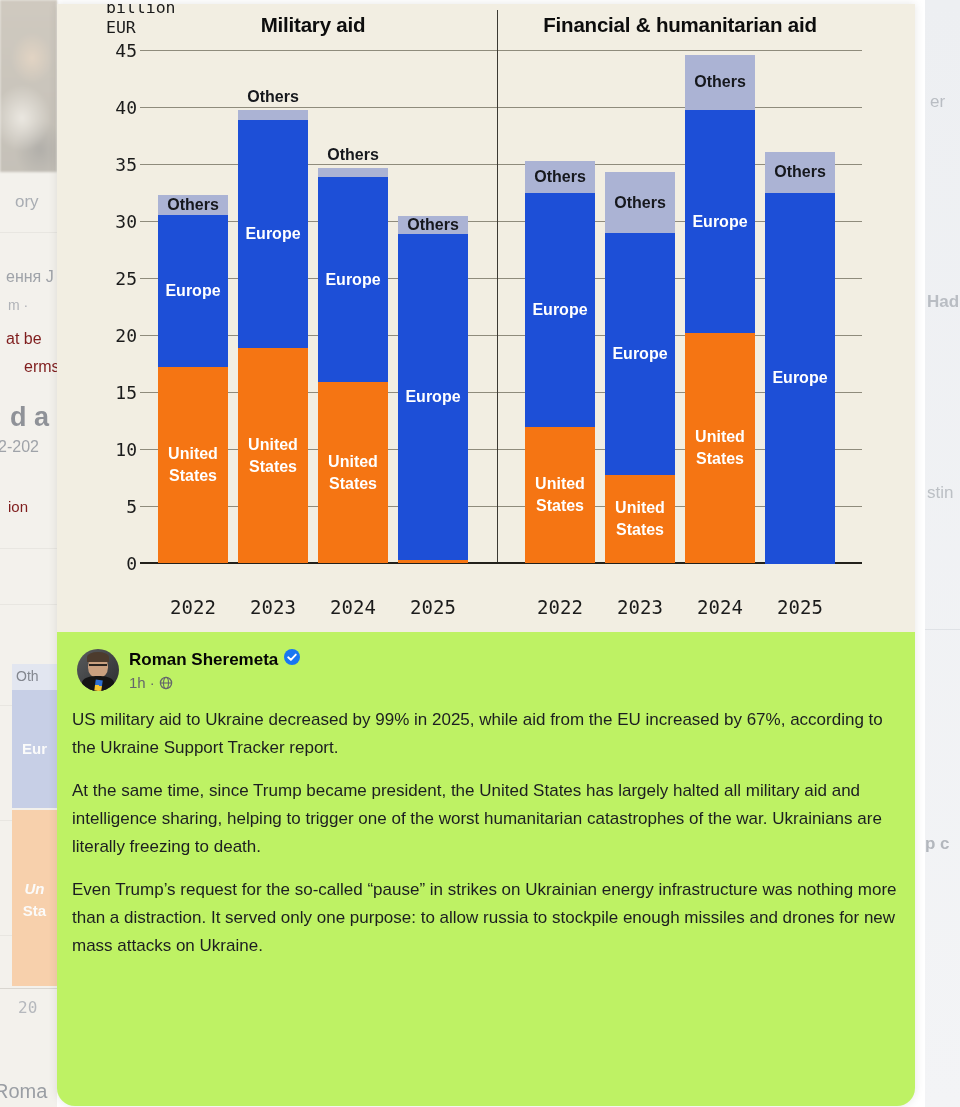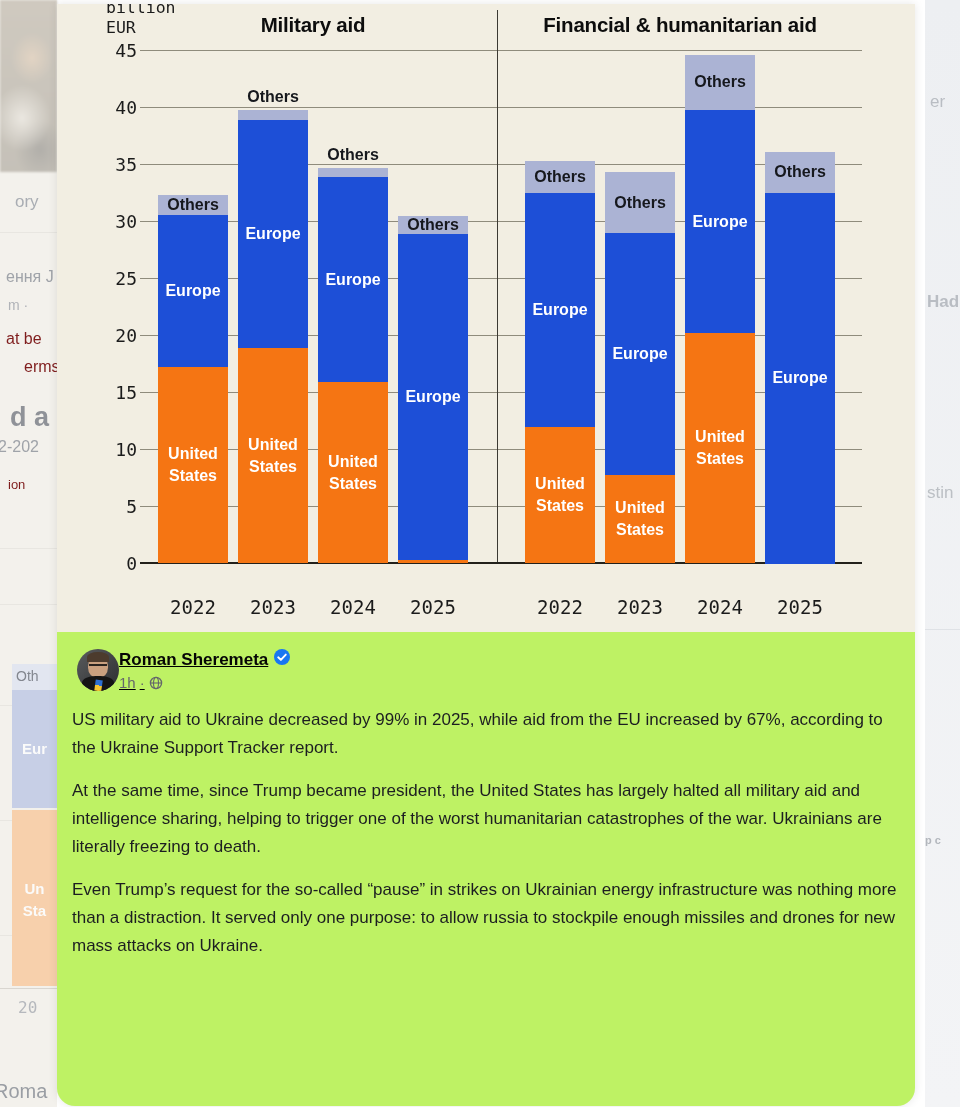--- a/index.html
+++ b/index.html
@@ -51,67 +51,67 @@
   .post-body{padding:0 15px;}
   .post-header{display:flex;margin:17px 0 0 5px;}
   .avatar{width:42px;height:42px;border-radius:50%;position:relative;overflow:hidden;flex:0 0 42px;
     background:linear-gradient(135deg,#5a5c5e,#3e4042 60%,#2d2f31);cursor:pointer;}
   .avatar .head{position:absolute;left:11px;top:6px;width:20px;height:23px;border-radius:50% 50% 46% 46%;background:#c9a07f;}
   .avatar .hair{position:absolute;left:10px;top:3px;width:22px;height:10px;border-radius:50% 50% 0 0;background:#4c3b2d;}
   .avatar .glasses{position:absolute;left:12px;top:15px;width:18px;height:4px;border-top:2px solid #29231f;}
   .avatar .torso{position:absolute;left:5px;top:27px;width:32px;height:16px;border-radius:42% 42% 0 0;background:#151515;}
   .avatar .flag{position:absolute;left:18px;top:31px;width:7px;height:11px;transform:rotate(8deg);
     background:linear-gradient(#2d6fd2 0 50%,#f3c431 50% 100%);}
-  .hdr-text{text-decoration:underline;}
+  .hdr-text{margin-left:10px;}
   .author-line{font:700 17px "Liberation Sans",sans-serif;color:#050505;line-height:22px;display:flex;align-items:center;}
   .author-line .name{cursor:pointer;}
   .badge{margin-left:6px;display:inline-block;}
   .time-line{font:15px "Liberation Sans",sans-serif;color:#65676b;line-height:19px;margin-top:2px;display:flex;align-items:center;gap:4px;}
   .post-text p{font:17px "Liberation Sans",sans-serif;color:#1c1e21;line-height:28px;margin:0 0 15px 0;}
   .post-text{margin-top:14px;}
 </style>
 </head>
 <body>
 
 <div class="bg-strip bg-left">
   <div class="bg-painting"></div>
   <div class="hline" style="left:0;top:232px;width:57px;"></div>
   <span class="frag" style="left:15px;top:192px;font-size:17px;color:#a9adb3;">ory</span>
   <span class="frag" style="left:6px;top:268px;font-size:16px;color:#9fa3a9;">ення J</span>
   <span class="frag" style="left:8px;top:297px;font-size:14px;color:#b0b3b8;">m · </span>
   <span class="frag" style="left:6px;top:330px;font-size:16px;">at be</span>
   <span class="frag" style="left:3px;top:358px;font-size:16px;margin-left:21px;">erms</span>
   <span class="frag" style="left:10px;top:402px;font-size:27px;font-weight:700;color:#8f9298;">d a</span>
   <span class="frag" style="left:-2px;top:438px;font-size:16px;color:#9fa3a9;">2-202</span>
-  <span class="frag" style="left:8px;top:477px;font-size:13px;">ion</span>
+  <span class="frag" style="left:8px;top:498px;font-size:15px;">ion</span>
   <div class="hline" style="left:0;top:548px;width:57px;"></div>
   <div class="hline" style="left:0;top:604px;width:57px;"></div>
 
   <div class="hline" style="left:0;top:705px;width:12px;"></div>
   <div class="hline" style="left:0;top:820px;width:12px;"></div>
   <div class="hline" style="left:0;top:935px;width:12px;"></div>
   <div class="mini-band"></div>
   <span class="frag" style="left:16px;top:668px;font-size:14px;color:#83878f;">Oth</span>
   <div class="mini-blue"></div>
   <span class="mini-label" style="left:12px;top:740px;">Eur</span>
   <div class="mini-orange"></div>
-  <span class="mini-label" style="left:12px;top:880px;">Un</span>
+  <span class="mini-label" style="left:12px;top:880px;font-style:italic;">Un</span>
   <span class="mini-label" style="left:12px;top:902px;">Sta</span>
   <div class="mini-base"></div>
   <span class="frag" style="left:18px;top:998px;font:16px 'DejaVu Sans Mono',monospace;color:#b5b8bd;">20</span>
 </div>
 
 <span class="frag" style="left:-6px;top:1080px;font-size:20px;color:#9a9ea4;z-index:3;">Roma</span>
 
 <div class="bg-strip bg-right">
   <span class="frag" style="left:5px;top:92px;font-size:17px;color:#b9bdc3;">er</span>
   <span class="frag" style="left:2px;top:292px;font-size:17px;color:#b9bdc3;font-weight:bold;">Had</span>
   <span class="frag" style="left:2px;top:483px;font-size:17px;color:#bcc0c5;">stin</span>
   <div class="hline" style="left:0;top:629px;width:35px;background:#dfe2e6;"></div>
-  <span class="frag" style="left:0px;top:834px;font-size:11px;font-weight:600;color:#b3b7bd;">p c</span>
+  <span class="frag" style="left:0px;top:834px;font-size:17px;font-weight:600;color:#b3b7bd;">p c</span>
 </div>
 
 <div class="card">
 
   <div class="chart" id="chart-canvas">
     <div class="unit-label">
       <div>billion</div>
       <div>EUR</div>
     </div>
     <div class="chart-title" style="left:468px;">Financial &amp; humanitarian aid</div>

